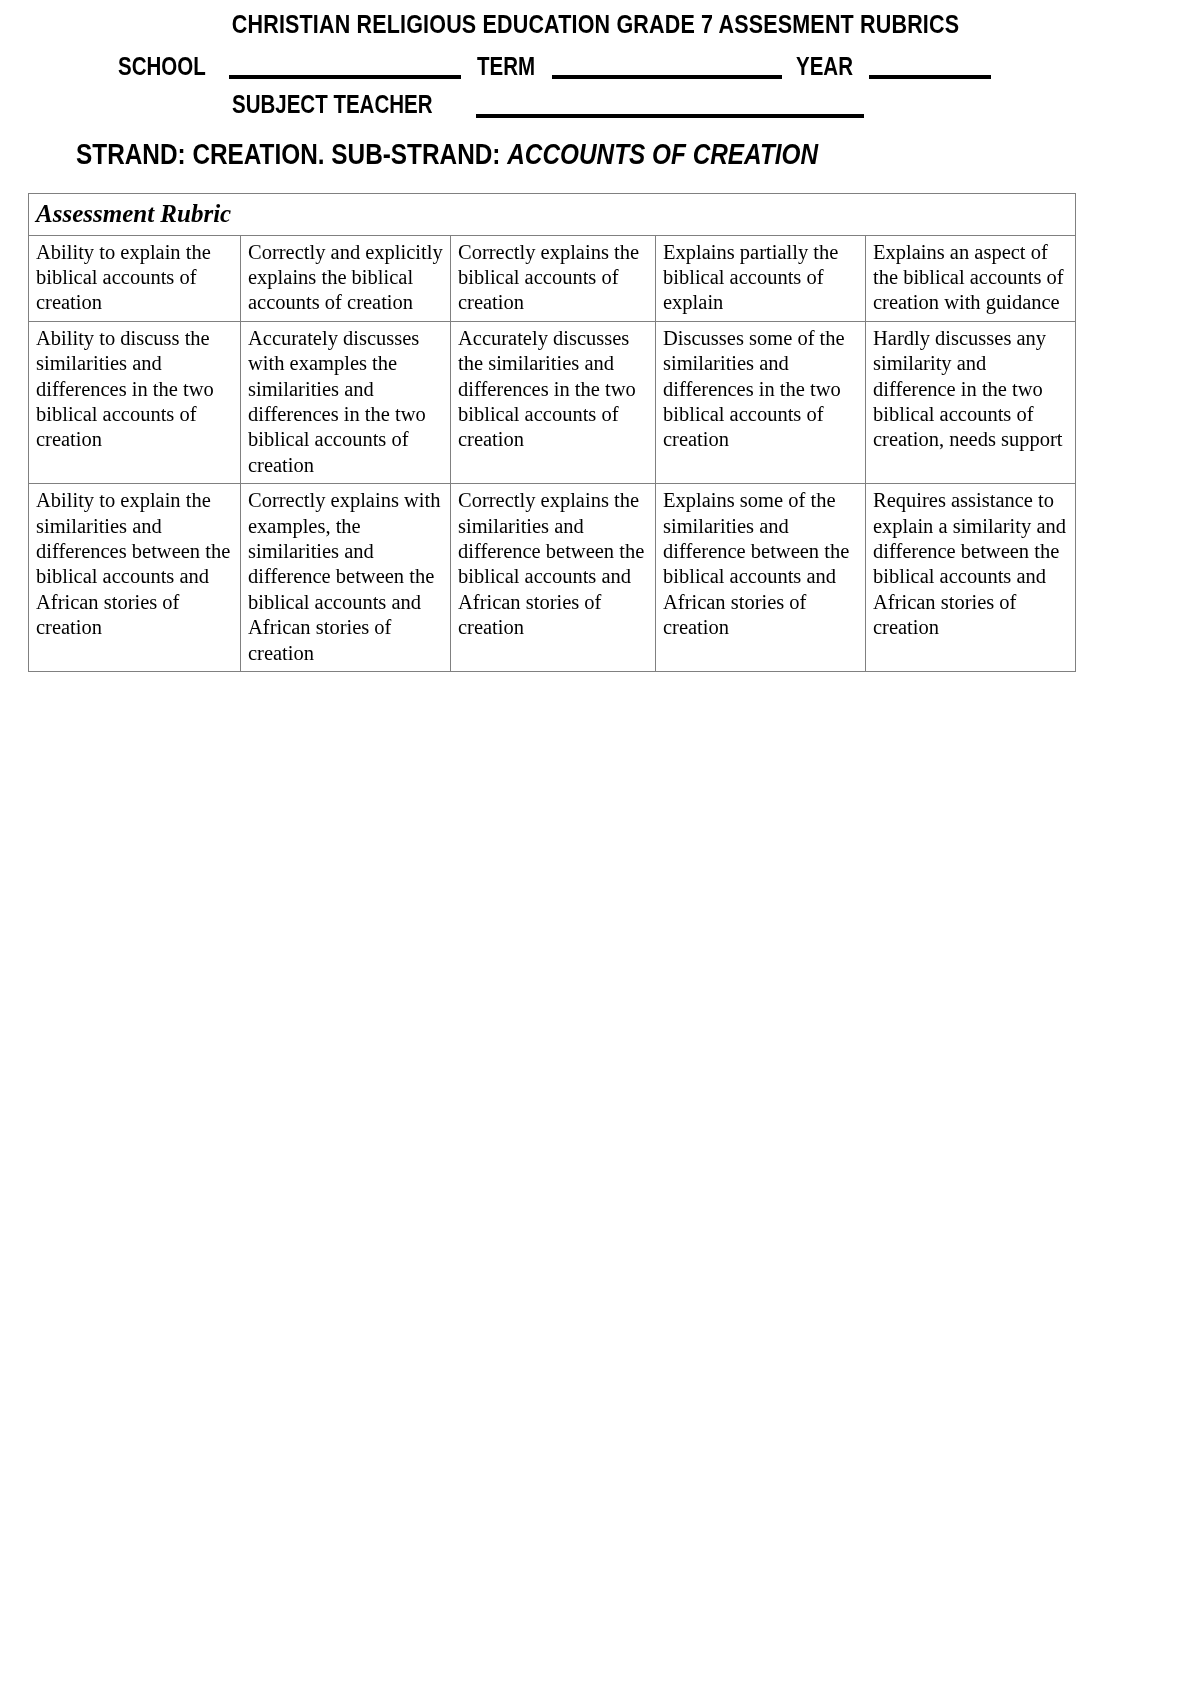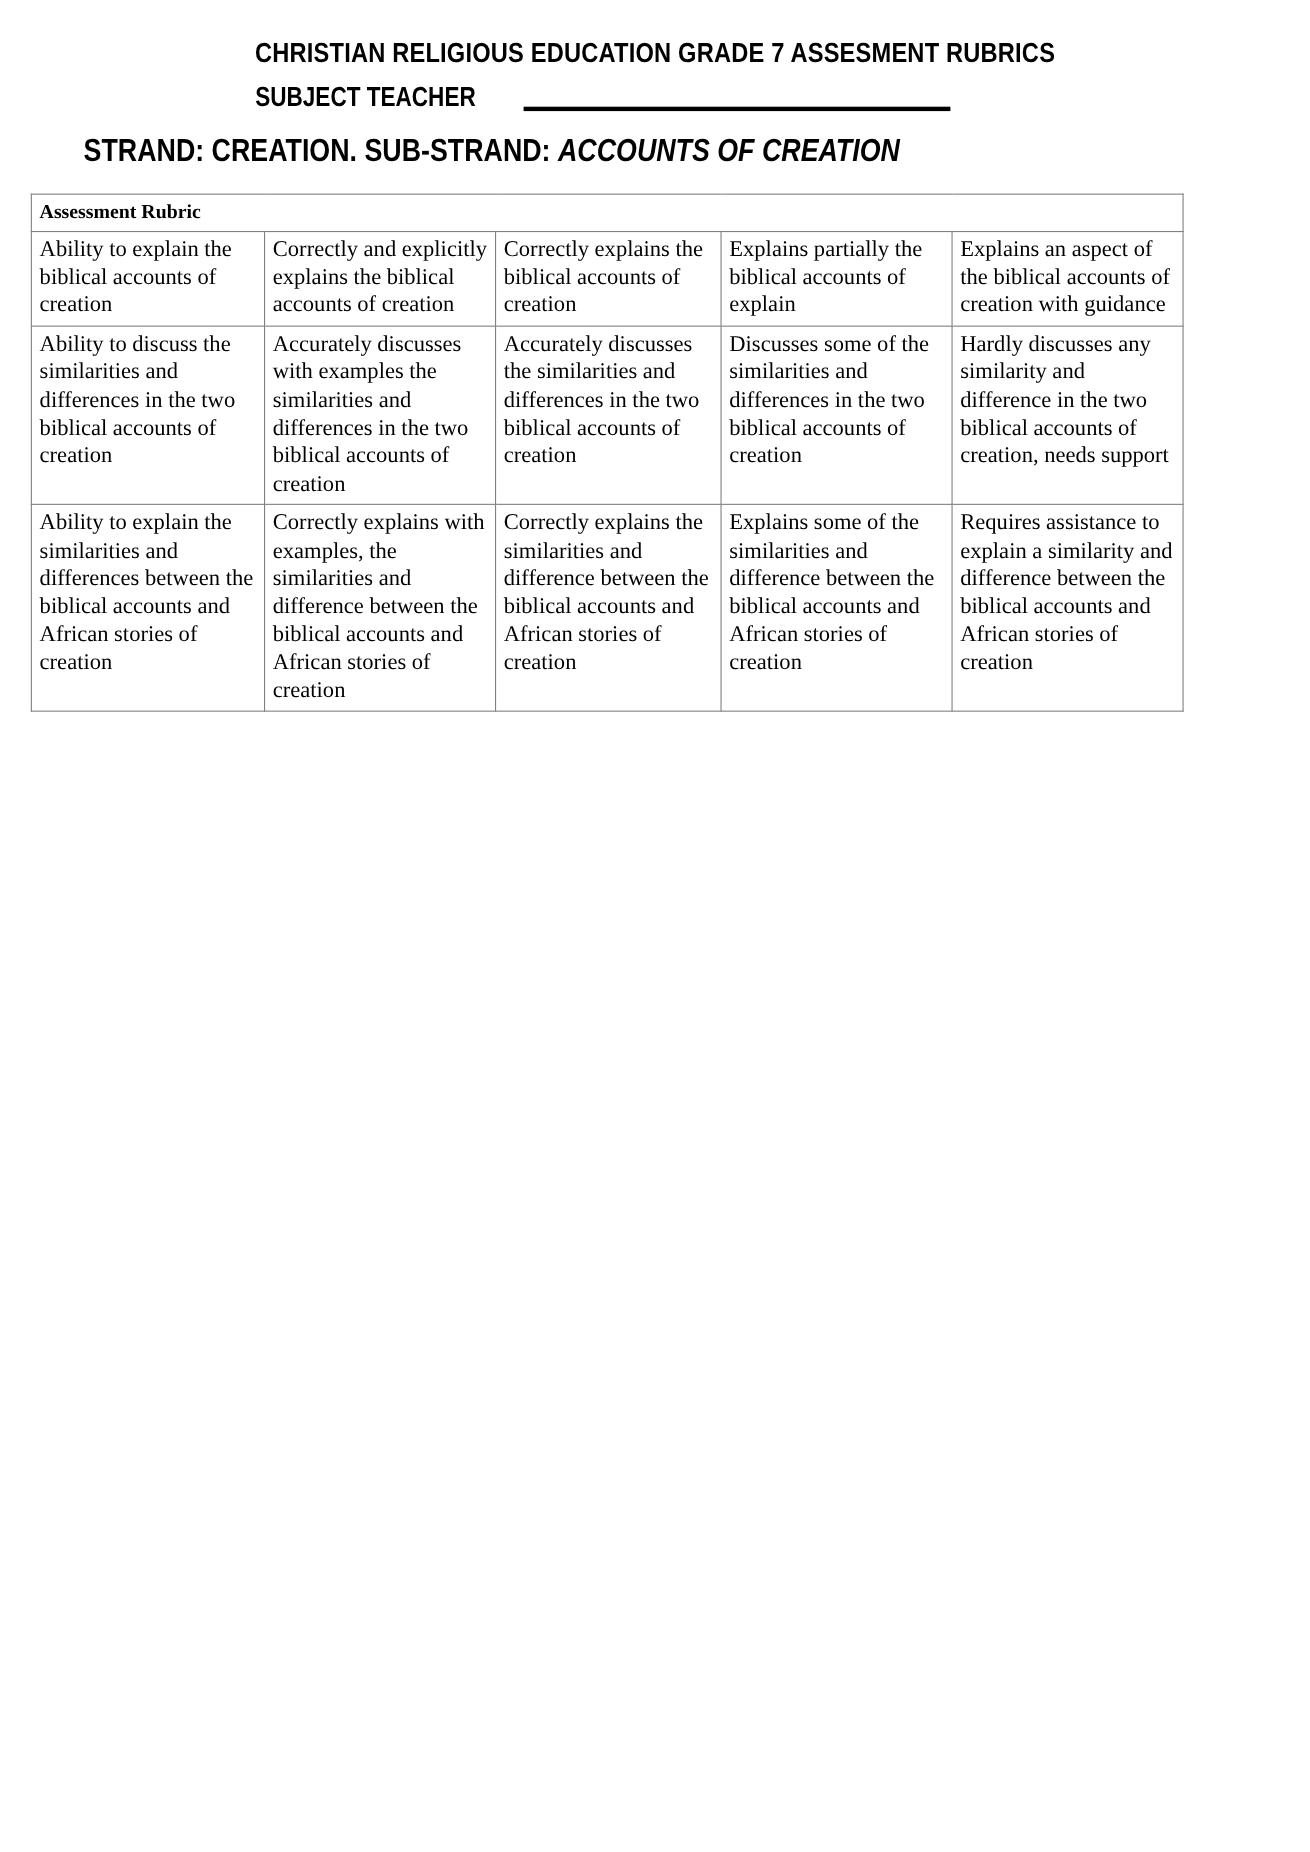--- a/index.html
+++ b/index.html
@@ -12,21 +12,21 @@
     width: 1191px;
     height: 1684px;
     position: relative;
     font-family: "Liberation Serif", "DejaVu Serif", serif;
     color: #000000;
     overflow: hidden;
   }
 
   
   .doc-header {
-    padding-top: 34px;
+    padding-top: 10px;
   }
   .main-title {
     text-align: center;
     font-family: "Liberation Sans", "DejaVu Sans", sans-serif;
     font-weight: bold;
     font-size: 25px;
     letter-spacing: 0.2px;
     transform: scaleX(0.86);
     transform-origin: center center;
     white-space: nowrap;
@@ -93,42 +93,51 @@
   }
   table.rubric td, table.rubric th {
     border: 1.5px solid #808080;
     vertical-align: top;
     padding: 4px 7px 5px 7px;
     text-align: left;
     font-weight: normal;
   }
   table.rubric .caption-cell {
     font-weight: bold;
-    font-size: 18px;
+    font-size: 25px;
     padding-bottom: 6px;
+    font-style: italic;
   }
   table.rubric thead th {
     font-weight: bold;
   }
   table.rubric thead tr.colhead th {
     height: 54px;
   }
   col.c0 { width: 212px; }
   col.c1 { width: 210px; }
   col.c2 { width: 205px; }
   col.c3 { width: 210px; }
   col.c4 { width: 210px; }
 </style>
 </head>
 <body>
 
 <div class="doc-header">
 
   <div class="main-title">CHRISTIAN RELIGIOUS EDUCATION GRADE 7 ASSESMENT RUBRICS</div>
 
+  <div class="form-line line-school">
+    <span class="lbl">SCHOOL</span>
+    <span class="blank" style="width:232px; margin-left:4px; margin-right:16px;"></span>
+    <span class="lbl">TERM</span>
+    <span class="blank" style="width:230px; margin-left:4px; margin-right:14px;"></span>
+    <span class="lbl">YEAR</span>
+    <span class="blank" style="width:122px; margin-left:4px;"></span>
+  </div>
 
   <div class="form-line line-teacher">
     <span class="lbl">SUBJECT TEACHER</span>
     <span class="blank" style="width:388px; margin-left:0px;"></span>
   </div>
 
   <div class="strand-line">
     <span class="seg"><span>STRAND: CREATION. SUB-STRAND</span><span>:</span> <span class="sub-val">ACCOUNTS OF CREATION</span></span>
   </div>
 </div>

